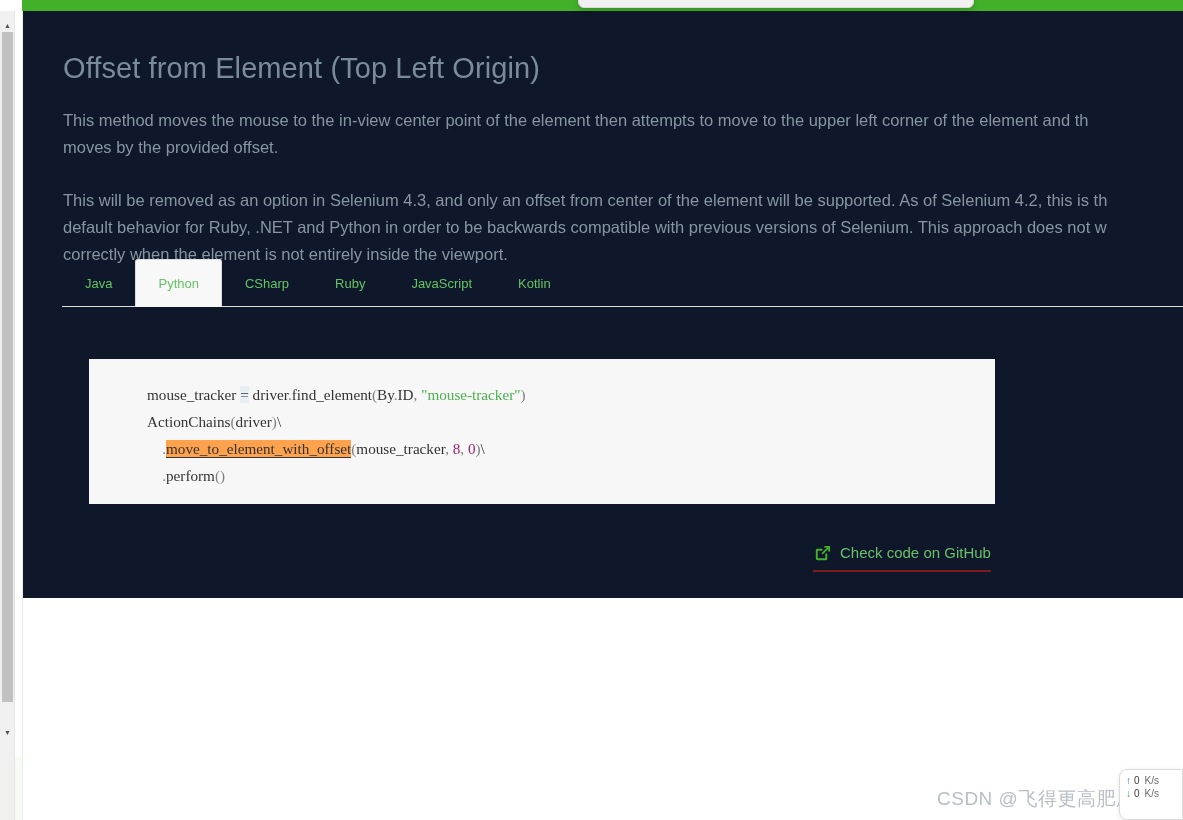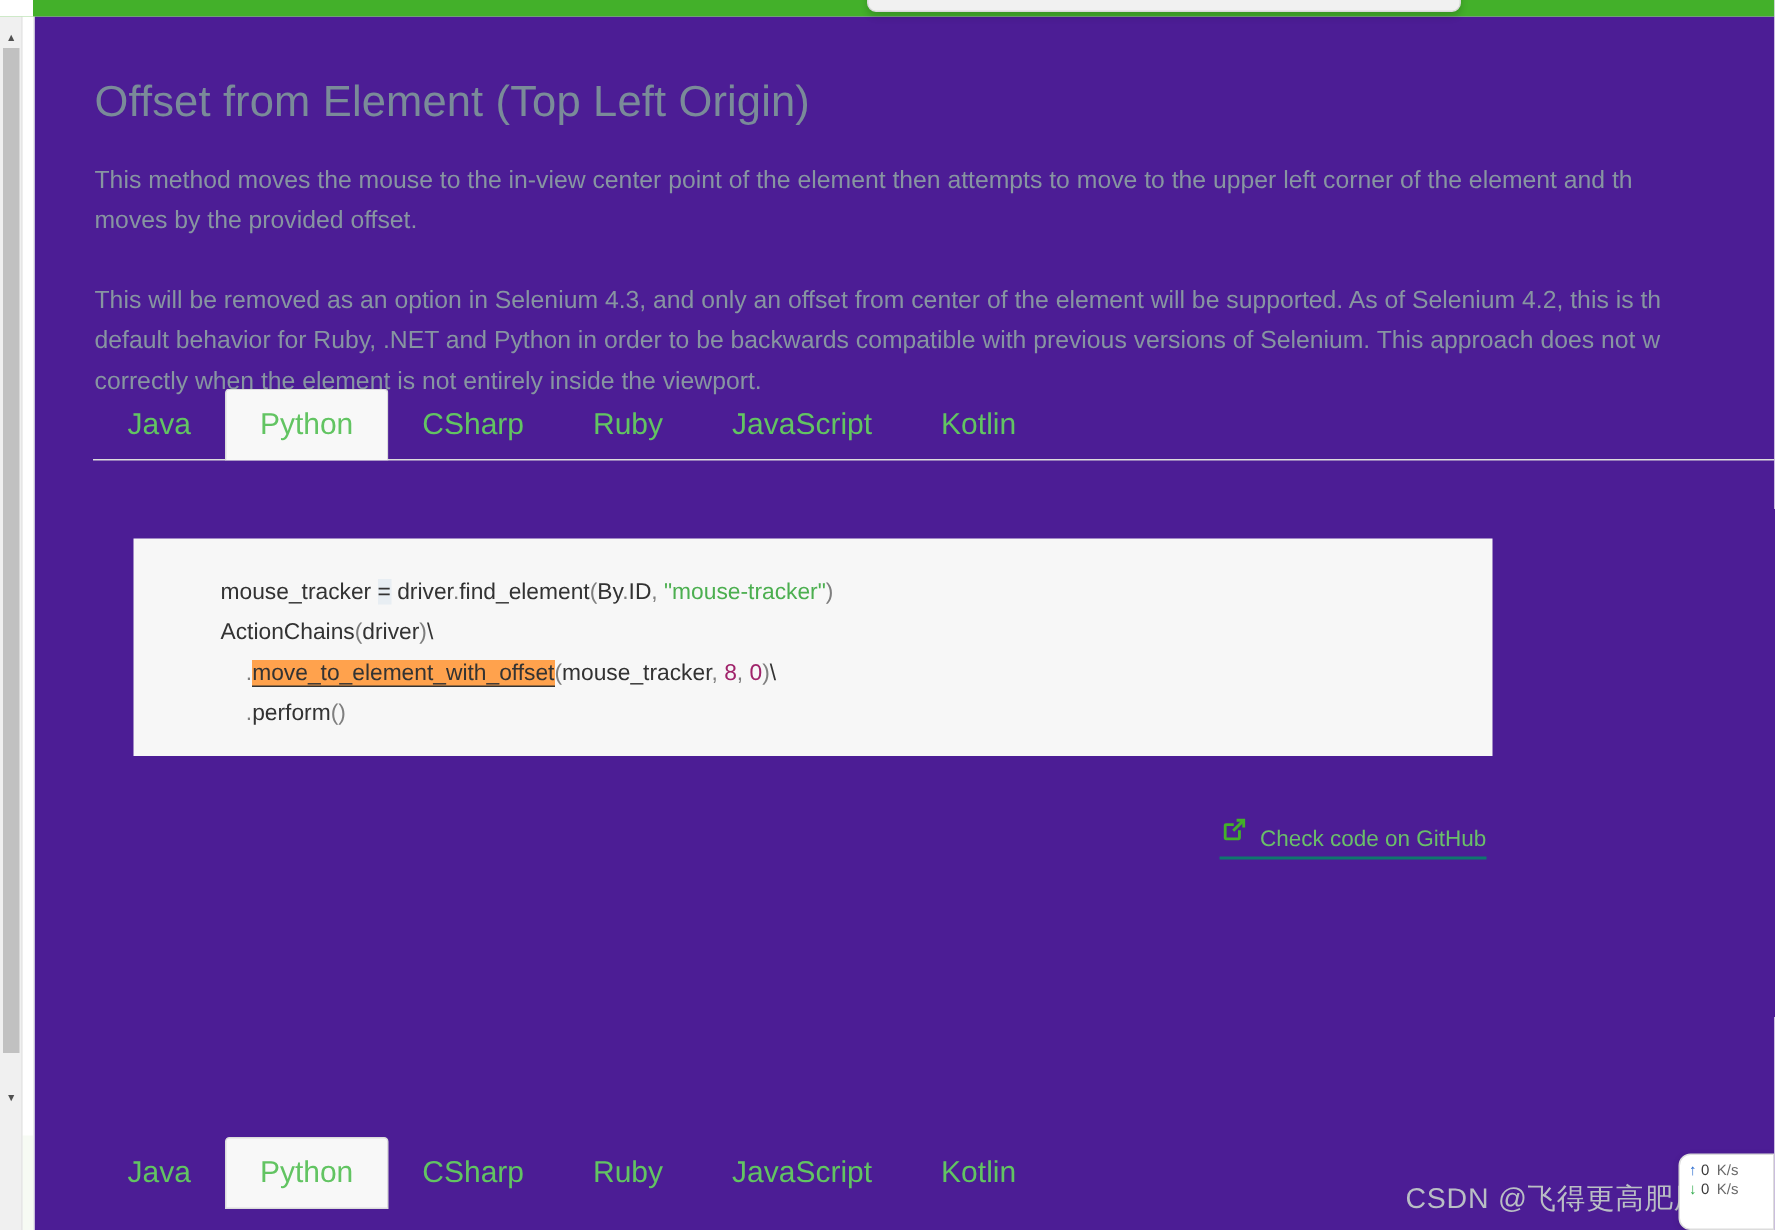--- a/index.html
+++ b/index.html
@@ -105,22 +105,22 @@
     background: #f7fbf4;
     z-index: 3;
   }
 
   
   .content {
     position: absolute;
     top: 11px;
     left: 23px;
     width: 1160px;
-    height: 809px;
-    background: #4c1d95;
+    height: 587px;
+    background: #0f172a;
     padding: 0;
     z-index: 2;
     overflow: hidden;
   }
 
   h2.section-title {
     margin: 0;
     position: absolute;
     font-weight: 400;
     font-size: 29px;
@@ -157,21 +157,21 @@
     display: flex;
     align-items: stretch;
   }
   #tabs-1 { top: 248px; }
   #tabs-2 { top: 747px; border-bottom: none; }
 
   .tab {
     display: flex;
     align-items: center;
     justify-content: center;
-    font-size: 20px;
+    font-size: 13px;
     color: #62c462;
     padding: 0 22px;
     height: 48px;
     background: transparent;
     border: 1px solid transparent;
     border-bottom: none;
     cursor: pointer;
     white-space: nowrap;
   }
   .tab.active {
@@ -193,21 +193,21 @@
     top: 348px;
     left: 66px;
     width: 906px;
     height: 145px;
     background: #f7f7f7;
     padding: 22px 0 22px 58px;
     overflow: hidden;
   }
   .codeblock pre {
     margin: 0;
-    font-family: Liberation Sans, sans-serif;
+    font-family: Liberation Serif, serif;
     font-size: 15.2px;
     line-height: 27px;
     color: #333333;
     white-space: pre;
   }
   .c-name  { color: #333333; }
   .c-op    { color: #333333; background: #e8eef3; }
   .c-punc  { color: #7f7f7f; }
   .c-str   { color: #4caf50; }
   .c-num   { color: #a0246b; }
@@ -216,23 +216,23 @@
     color: #333333;
     border-bottom: 1px solid #333333;
   }
 
   
   .gh-link {
     position: absolute;
     top: 533px;
     left: 790px;
     display: flex;
-    align-items: flex-end;
+    align-items: flex-start;
     gap: 8px;
-    border-bottom: 2px solid #0f766e;
+    border-bottom: 2px solid #7f1d1d;
     padding-bottom: 3px;
     text-decoration: none;
     cursor: pointer;
   }
   .gh-link .gh-label {
     font-size: 15px;
     color: #6abf69;
     white-space: nowrap;
   }
   .gh-icon { display: block; }

